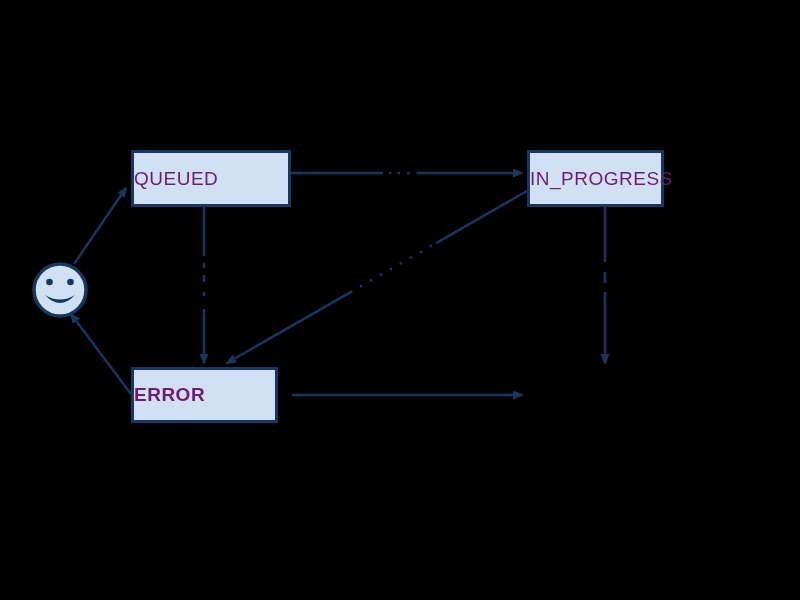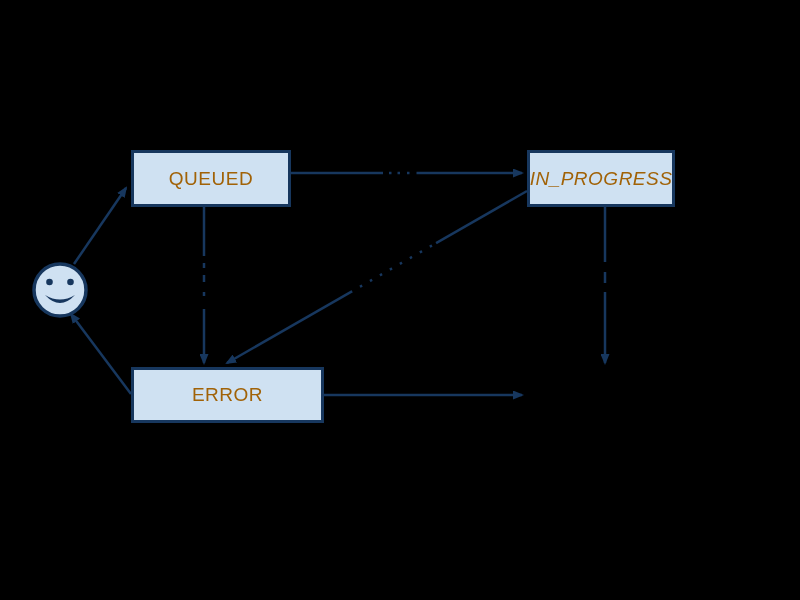--- a/index.html
+++ b/index.html
@@ -16,31 +16,31 @@
     font-family: "Liberation Sans", "DejaVu Sans", sans-serif;
   }
   #edge-layer {
     position: absolute;
     left: 0; top: 0;
   }
   .state-node {
     position: absolute;
     display: flex;
     align-items: center;
-    justify-content: center;
+    justify-content: flex-start;
     background: #cfe1f2;
     border: 3px solid #17375e;
     box-sizing: border-box;
-    color: #a16207;
+    color: #701a75;
     font-size: 19px;
     letter-spacing: 0.5px;
   }
   .node-queued      { left: 131px; top: 150px; width: 160px; height: 57px; }
-  .node-in-progress { left: 527px; top: 150px; width: 148px; height: 57px; font-style: italic; }
-  .node-error       { left: 131px; top: 367px; width: 193px; height: 56px; }
+  .node-in-progress { left: 527px; top: 150px; width: 137px; height: 57px; }
+  .node-error       { left: 131px; top: 367px; width: 147px; height: 56px; font-weight: bold; }
   .node-done        { left: 527px; top: 367px; width: 160px; height: 56px; }
 </style>
 </head>
 <body>
 
 <div id="canvas">
 
   <svg id="edge-layer" width="800" height="600" viewBox="0 0 800 600">
     <defs>
       <marker id="arrow" markerWidth="11" markerHeight="9" refX="9" refY="4.5" orient="auto" markerUnits="userSpaceOnUse">

